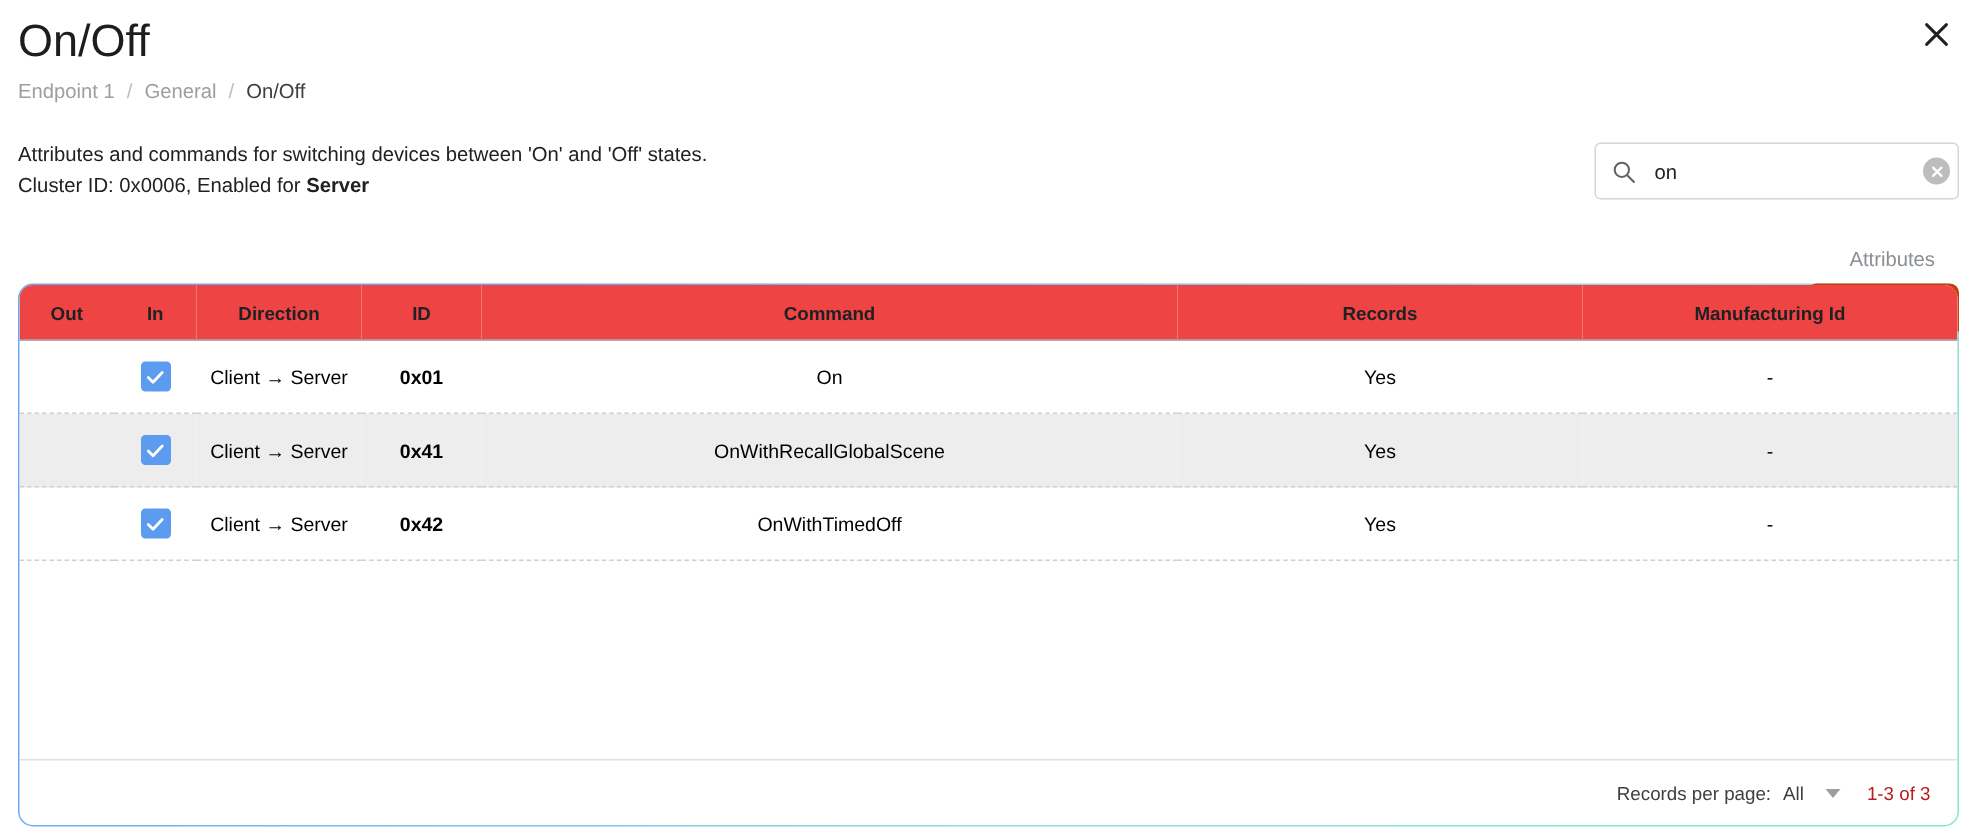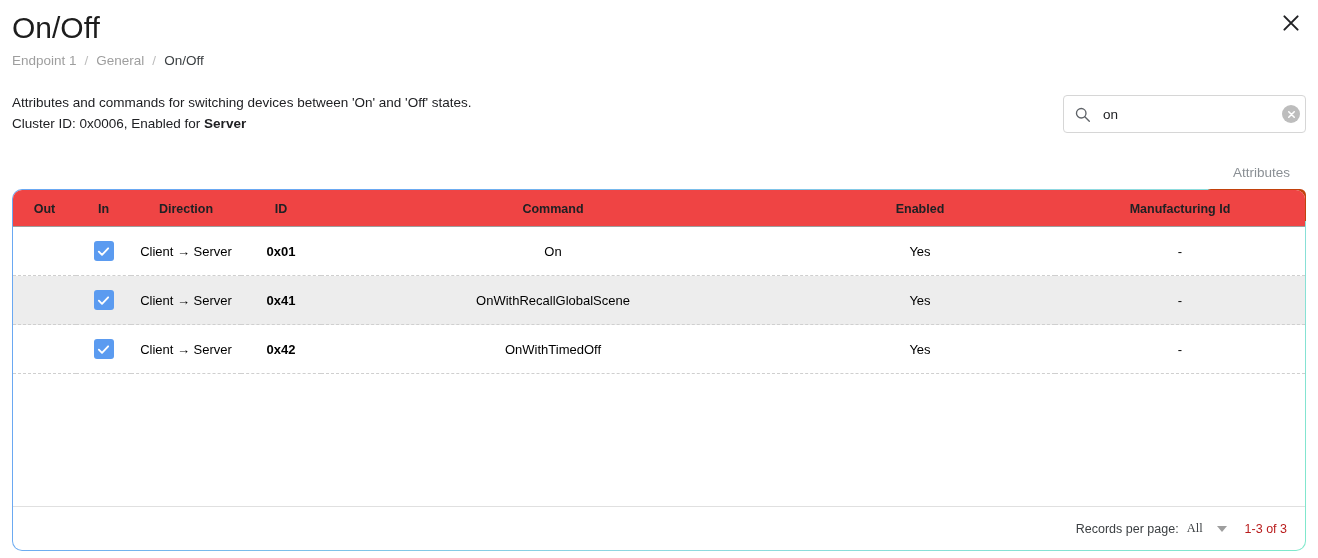--- a/index.html
+++ b/index.html
@@ -228,21 +228,20 @@
     color: #3c4043;
   }
   .pg-label { color: #3c4043; }
   .pg-select {
     display: inline-flex;
     align-items: center;
     gap: 14px;
     margin-left: 8px;
     cursor: pointer;
     color: #3c4043;
-    font-family: Liberation Serif, serif;
   }
   .pg-caret {
     width: 0; height: 0;
     border-left: 5px solid transparent;
     border-right: 5px solid transparent;
     border-top: 6px solid #9e9e9e;
   }
   .pg-range { margin-left: 18px; color: #b91c1c; }
 </style>
 </head>
@@ -299,21 +298,21 @@
   <div class="table-card">
 
     <table class="grid">
       <thead>
         <tr>
           <th class="col-out">Out</th>
           <th class="col-in">In</th>
           <th class="col-direction">Direction</th>
           <th class="col-id">ID</th>
           <th class="col-command">Command</th>
-          <th class="col-required">Enabled</th>
+          <th class="col-required">Records</th>
           <th class="col-mfg">Manufacturing Id</th>
         </tr>
       </thead>
       <tbody>
 
         <tr class="row">
           <td class="col-out"></td>
           <td class="col-in">
             <span class="chk">
               <svg width="13" height="13" viewBox="0 0 14 14">

